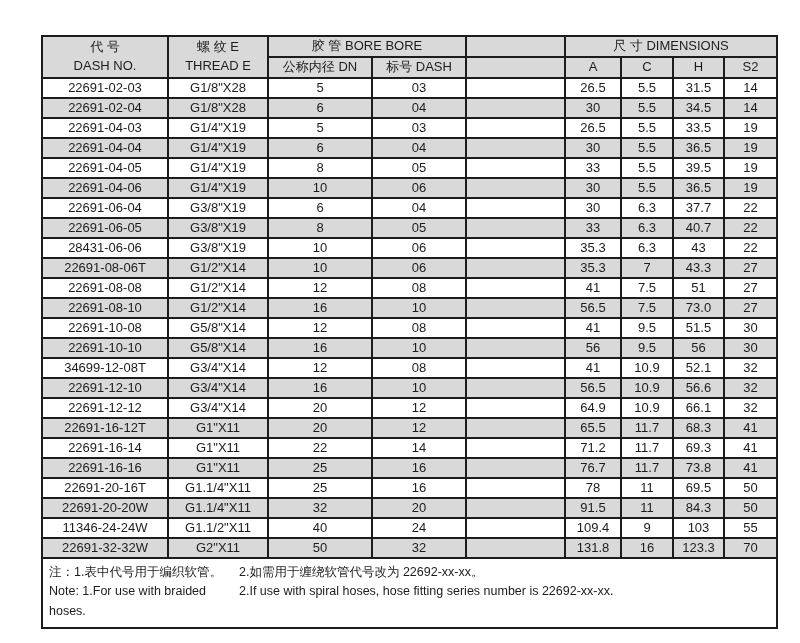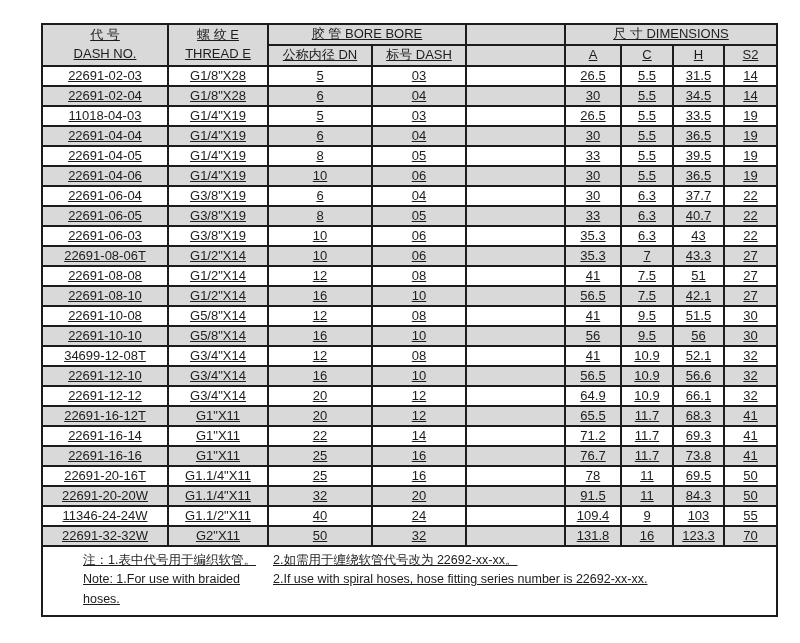--- a/index.html
+++ b/index.html
@@ -8,26 +8,25 @@
     background: #ffffff;
     width: 800px;
     height: 643px;
     font-family: "Liberation Sans", sans-serif;
     color: #1c1c1c;
     position: relative;
   }
   .spec-table {
     position: absolute;
     left: 41px;
-    top: 23px;
+    top: 35px;
     width: 735px;
     border-collapse: collapse;
     table-layout: fixed;
     font-size: 13px;
-    text-decoration: underline;
   }
   .spec-table th,
   .spec-table td {
     border: 2px solid var(--border, #1c1c1c);
     text-align: center;
     vertical-align: middle;
     padding: 0;
     font-weight: normal;
     height: 18px;
     line-height: 1.15;
@@ -48,21 +47,21 @@
   .spec-table tfoot td.notes {
     text-align: left;
     height: auto;
     padding: 4px 6px 6px 6px;
     background: #ffffff;
     white-space: normal;
     line-height: 1.55;
     font-size: 12.5px;
   }
   .note-line { display: flex; }
-  .note-first { flex: 0 0 190px; margin-left: 34px; }
+  .note-first { flex: 0 0 190px; }
 </style>
 </head>
 <body>
 
 <table class="spec-table">
   <colgroup>
     <col style="width:126px">
     <col style="width:100px">
     <col style="width:104px">
     <col style="width:94px">
@@ -113,21 +112,21 @@
     <td>G1/8"X28</td>
     <td>6</td>
     <td>04</td>
     <td></td>
     <td>30</td>
     <td>5.5</td>
     <td>34.5</td>
     <td>14</td>
   </tr>
       <tr>
-    <td>11018-04-03</td>
+    <td>22691-04-03</td>
     <td>G1/4"X19</td>
     <td>5</td>
     <td>03</td>
     <td></td>
     <td>26.5</td>
     <td>5.5</td>
     <td>33.5</td>
     <td>19</td>
   </tr>
       <tr>
@@ -179,21 +178,21 @@
     <td>G3/8"X19</td>
     <td>8</td>
     <td>05</td>
     <td></td>
     <td>33</td>
     <td>6.3</td>
     <td>40.7</td>
     <td>22</td>
   </tr>
       <tr>
-    <td>22691-06-03</td>
+    <td>28431-06-06</td>
     <td>G3/8"X19</td>
     <td>10</td>
     <td>06</td>
     <td></td>
     <td>35.3</td>
     <td>6.3</td>
     <td>43</td>
     <td>22</td>
   </tr>
       <tr>
@@ -219,21 +218,21 @@
     <td>27</td>
   </tr>
       <tr>
     <td>22691-08-10</td>
     <td>G1/2"X14</td>
     <td>16</td>
     <td>10</td>
     <td></td>
     <td>56.5</td>
     <td>7.5</td>
-    <td>42.1</td>
+    <td>73.0</td>
     <td>27</td>
   </tr>
       <tr>
     <td>22691-10-08</td>
     <td>G5/8"X14</td>
     <td>12</td>
     <td>08</td>
     <td></td>
     <td>41</td>
     <td>9.5</td>

